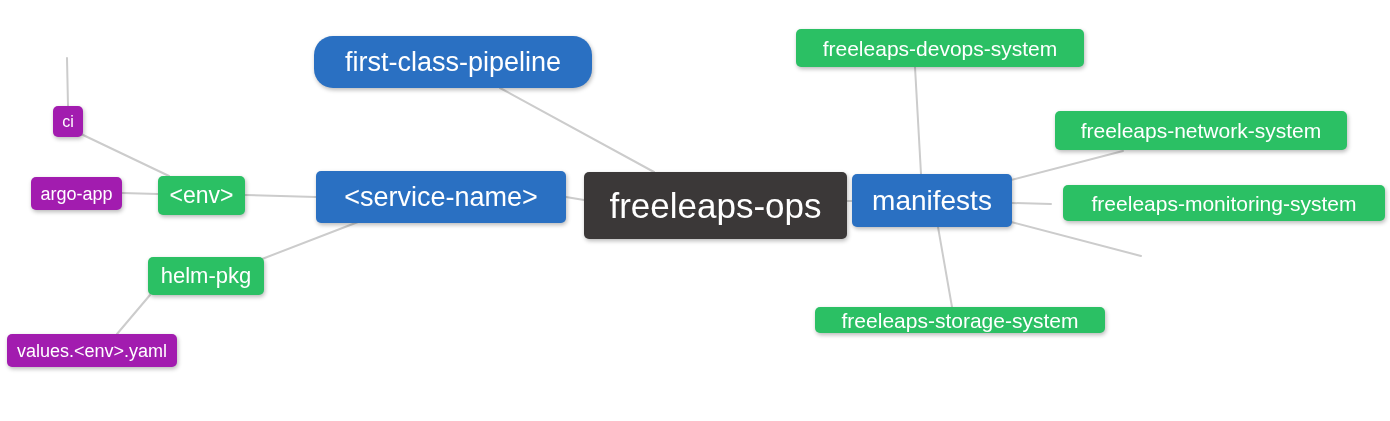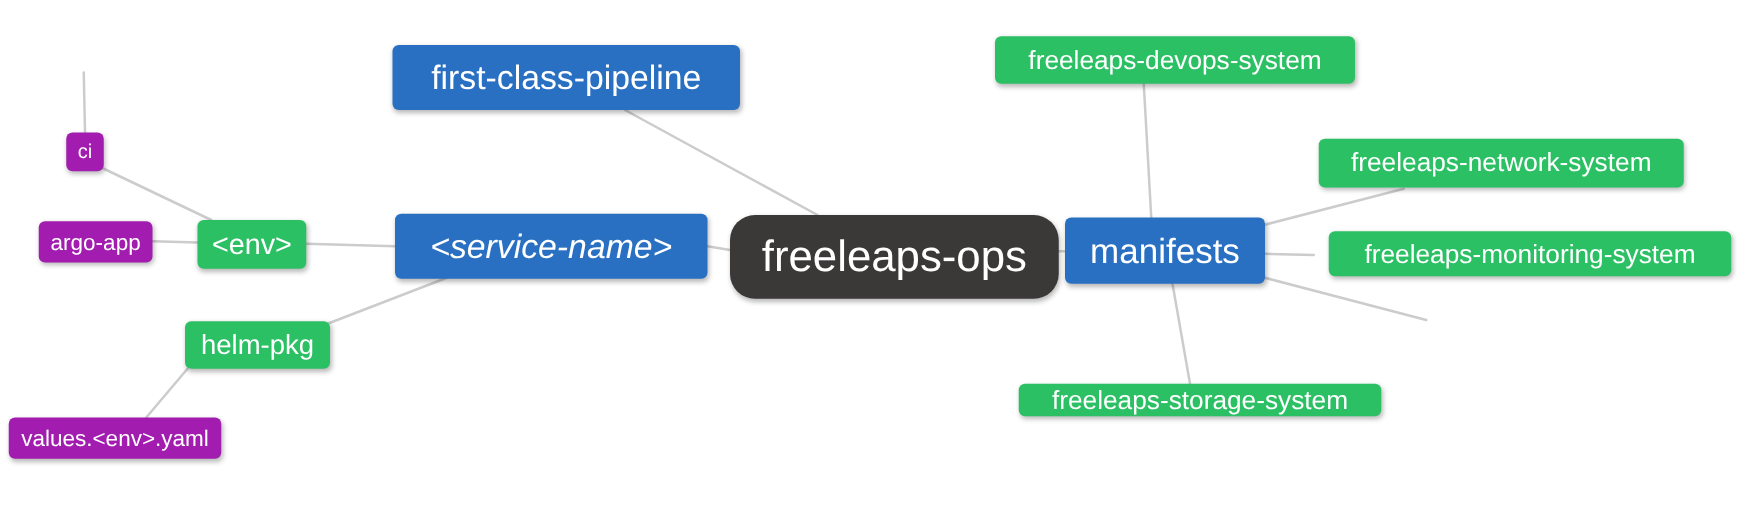--- a/index.html
+++ b/index.html
@@ -68,25 +68,25 @@
     <line x1="938" y1="227" x2="952" y2="307"></line>
   </svg>
 
 
   <div class="node" style="left:53px;   top:106px; width:30px;  height:31px; font-size:16px;" data-color="red">ci</div>
 
   <div class="node" style="left:31px;   top:177px; width:91px;  height:33px; font-size:18px;" data-color="red">argo-app</div>
 
   <div class="node" style="left:158px;  top:176px; width:87px;  height:39px; font-size:23px;" data-color="green">&lt;env&gt;</div>
 
-  <div class="node" style="left:314px;  top:36px;  width:278px; height:52px; font-size:27px;" data-color="blue">first-class-pipeline</div>
+  <div class="node" style="left:314px;  top:36px;  width:278px; height:52px; font-size:27px;border-radius:19px;" data-color="blue">first-class-pipeline</div>
 
-  <div class="node" style="left:316px;  top:171px; width:250px; height:52px; font-size:27px;font-style:italic;" data-color="blue">&lt;service-name&gt;</div>
+  <div class="node" style="left:316px;  top:171px; width:250px; height:52px; font-size:27px;" data-color="blue">&lt;service-name&gt;</div>
 
-  <div class="node" style="left:584px;  top:172px; width:263px; height:67px; font-size:35px;border-radius:20px;" data-color="dark">freeleaps-ops</div>
+  <div class="node" style="left:584px;  top:172px; width:263px; height:67px; font-size:35px;" data-color="dark">freeleaps-ops</div>
 
   <div class="node" style="left:852px;  top:174px; width:160px; height:53px; font-size:28px;" data-color="blue">manifests</div>
 
   <div class="node" style="left:148px;  top:257px; width:116px; height:38px; font-size:22px;" data-color="green">helm-pkg</div>
 
   <div class="node" style="left:7px;    top:334px; width:170px; height:33px; font-size:18px;" data-color="red">values.&lt;env&gt;.yaml</div>
 
   <div class="node" style="left:796px;  top:29px;  width:288px; height:38px; font-size:21px;" data-color="green">freeleaps-devops-system</div>
 
   <div class="node" style="left:1055px; top:111px; width:292px; height:39px; font-size:21px;" data-color="green">freeleaps-network-system</div>

